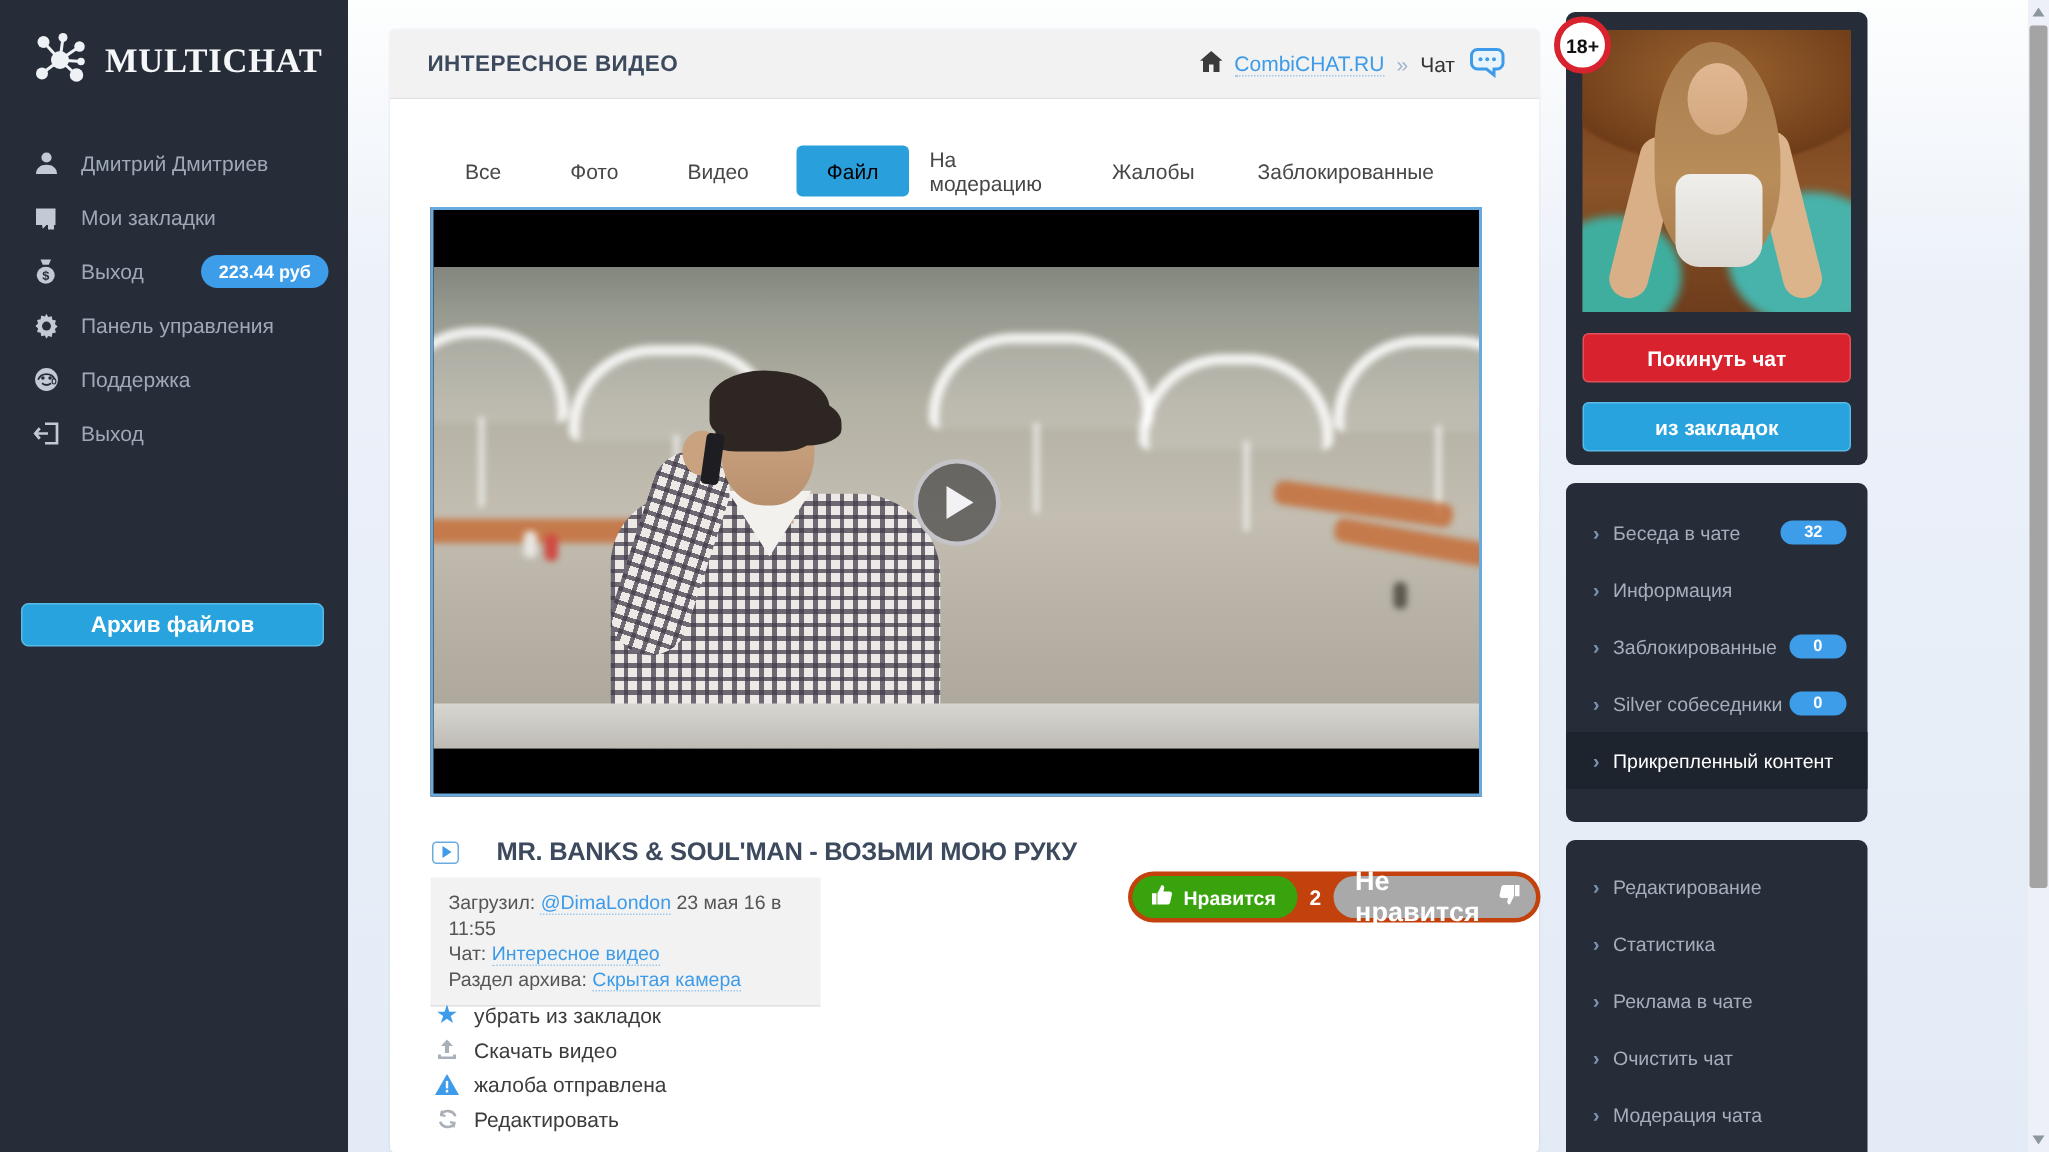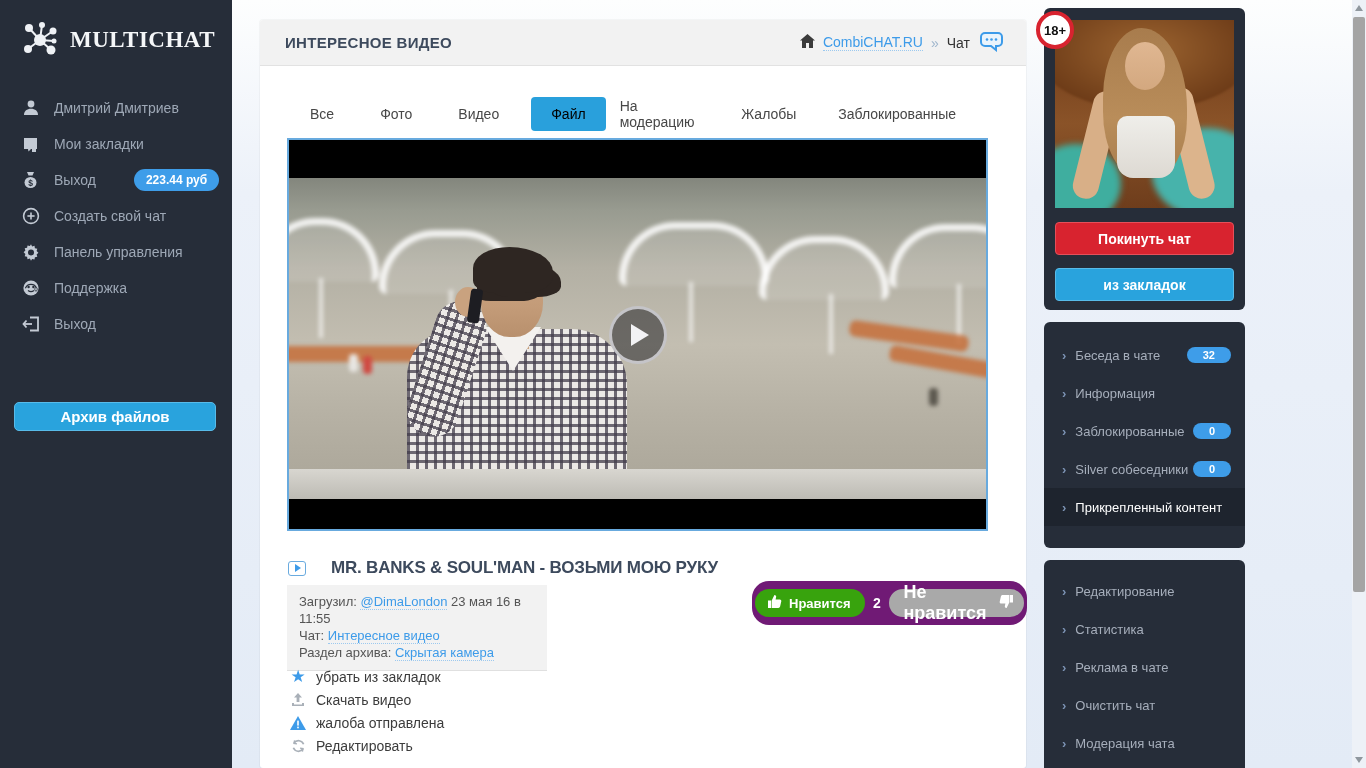--- a/index.html
+++ b/index.html
@@ -82,21 +82,21 @@
   .vid-title-row { position:absolute; left:28px; top:538px; display:flex; align-items:center; gap:25px; }
   .vid-title-icon { width:18px; height:15px; border:1px solid #6aabdf; border-radius:3px;
                     display:flex; align-items:center; justify-content:center; }
   .vid-title-icon i { width:0; height:0; border-left:6px solid #3d9be9; border-top:4px solid transparent; border-bottom:4px solid transparent; display:block; margin-left:1px;}
   .vid-title { color:#3d4a5d; font-size:17px; font-weight:bold; letter-spacing:-.2px; }
 
   .info-box { position:absolute; left:27px; top:565px; width:260px; background:#f2f2f2; border-bottom:1px solid #e0e0e0;
               padding:8px 12px 9px; font-size:13px; color:#555; line-height:17px; }
   .info-box a { color:#3d9be9; text-decoration:none; border-bottom:1px dotted #9cc9ef; cursor:pointer; }
 
-  .like-bar { position:absolute; left:492px; top:561px; height:44px; background:#701a75; border-radius:17px;
+  .like-bar { position:absolute; left:492px; top:561px; height:34px; background:#c2410c; border-radius:17px;
               display:flex; align-items:center; padding:3px; }
   .like-btn { background:#38a30d; border-radius:14px; height:28px; display:flex; align-items:center; gap:7px;
               padding:0 14px 0 12px; color:#fff; font-size:13px; font-weight:bold; cursor:pointer; }
   .like-count { width:30px; text-align:center; color:#fff; font-size:14px; font-weight:bold; }
   .dislike-btn { background:#a9a9a9; border-radius:14px; height:28px; display:flex; align-items:center; gap:7px;
                  padding:0 10px 0 14px; color:#fff; font-size:18px; font-weight:bold; cursor:pointer; }
 
   .actions { position:absolute; left:29px; top:645px; }
   .action-row { display:flex; align-items:center; gap:9px; height:23px; font-size:14px; color:#3c3c3c; cursor:pointer; }
   .action-row .aic { width:18px; display:flex; justify-content:center; align-items:center; }
@@ -200,30 +200,20 @@
               <path d="M6.5 4.5 5 1h7l-1.5 3.5z" fill="#c3cad4"></path>
               <ellipse cx="8.5" cy="11.5" rx="6" ry="5.6" fill="#c3cad4"></ellipse>
               <text x="8.5" y="14.6" font-size="8.5" font-weight="bold" text-anchor="middle" fill="#262d39">$</text>
             </svg>
         </span>
         <span>Выход</span>
         <span class="balance-badge">223.44 руб</span>
       </div>
       <div class="side-item">
         <span class="ic">
-          <svg width="18" height="18" viewBox="0 0 18 18" fill="none" stroke="#c3cad4" stroke-width="1.6">
-              <circle cx="9" cy="9" r="7.4"></circle>
-              <line x1="9" y1="5.4" x2="9" y2="12.6"></line>
-              <line x1="5.4" y1="9" x2="12.6" y2="9"></line>
-            </svg>
-        </span>
-        <span>Создать свой чат</span>
-      </div>
-      <div class="side-item">
-        <span class="ic">
           <svg width="18" height="18" viewBox="0 0 18 18" fill="#c3cad4">
               <path d="M9 1.2l1.1 2.2 2.4-.6 .4 2.4 2.4 .5-.7 2.3 1.8 1.7-1.8 1.7 .7 2.3-2.4 .5-.4 2.4-2.4-.6L9 17.8 7.9 15.6l-2.4 .6-.4-2.4-2.4-.5 .7-2.3L1.6 9.3l1.8-1.7-.7-2.3 2.4-.5 .4-2.4 2.4 .6z"></path>
               <circle cx="9" cy="9.4" r="3" fill="#262d39"></circle>
             </svg>
         </span>
         <span>Панель управления</span>
       </div>
       <div class="side-item">
         <span class="ic">
           <svg width="18" height="18" viewBox="0 0 18 18">

